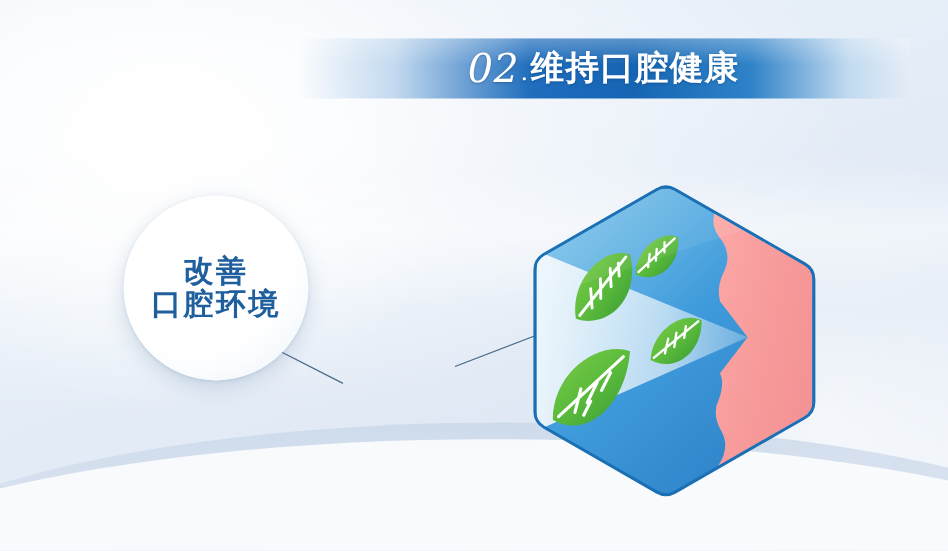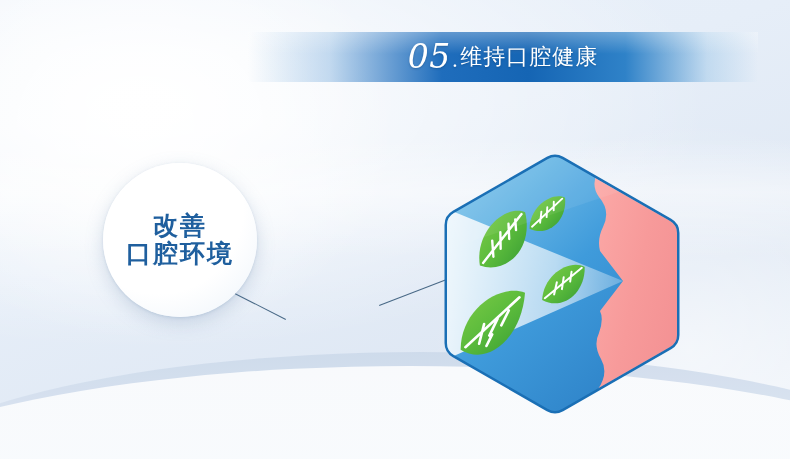--- a/index.html
+++ b/index.html
@@ -82,22 +82,22 @@
     letter-spacing:.5px;
     line-height:1;
     margin-right:1px;
     position:relative; top:-1px;
   }
   .dot{
     font-family:"DejaVu Serif","Liberation Serif",serif;
     font-size:20px; margin:0 2px 0 0; position:relative; top:3px;
   }
   .cn-title{
-    font-size:22px;
-    font-weight:normal;
+    font-size:28px;
+    font-weight:bold;
     letter-spacing:1px;
   }
 
   .subtitle{
     position:absolute; left:0; top:101px; width:790px;
     text-align:center;
     font-size:17px;
     letter-spacing:.6px;
     color:#2f6ea8;
     white-space:nowrap;
@@ -150,21 +150,21 @@
 
   <div class="bg-glow-left"></div>
   <div class="bg-glow-right"></div>
   <div class="bg-band"></div>
   <div class="bg-arc-bottom"></div>
   <div class="bg-arc-bottom2"></div>
 
   <div class="banner">
     <div class="banner-sheen"></div>
     <div class="banner-title">
-      <span class="num">05</span>
+      <span class="num">02</span>
       <span class="dot">.</span>
       <span class="cn-title">维持口腔健康</span>
     </div>
   </div>
 
 
   <div class="connector" id="connector-1"></div>
   <div class="connector" id="connector-2"></div>
 
   <div class="circle" id="circle-1">

